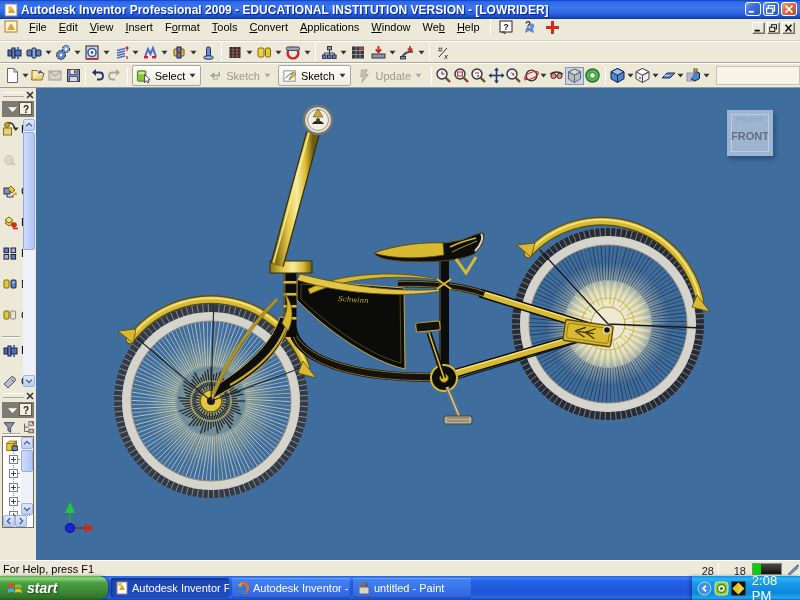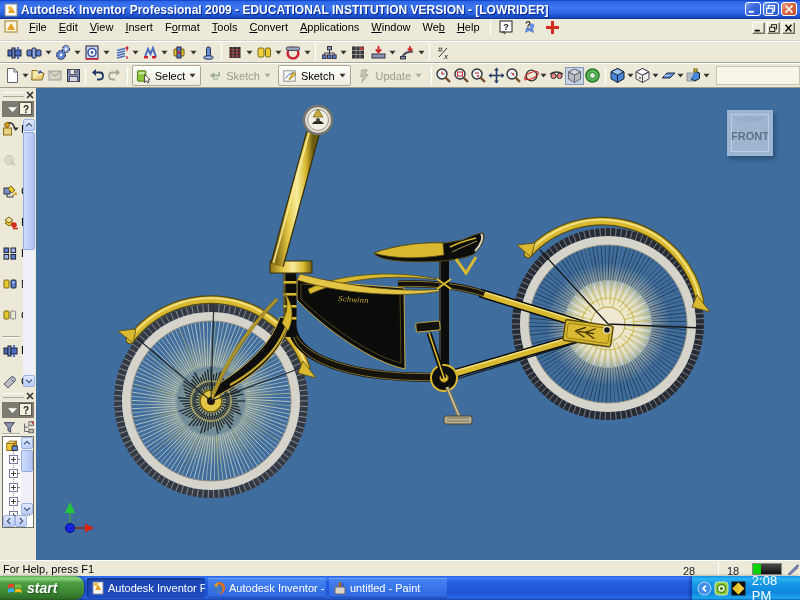--- a/index.html
+++ b/index.html
@@ -84,29 +84,29 @@
 
 .viewcube { position:absolute; width:46px; height:46px; background:rgba(178,196,218,0.82);
   box-shadow:2px 3px 4px rgba(10,25,45,0.35); display:flex; align-items:center; justify-content:center; }
 .viewcube .inner { position:absolute; inset:4px; border:1px solid rgba(220,232,245,0.5); }
 .viewcube .lbl { color:#5F7185; font-weight:bold; font-size:11px; letter-spacing:0px; margin-top:6px; }
 .viewcube .toplbl { position:absolute; top:5px; left:0; right:0; text-align:center; color:#8CA0B5; font-weight:bold; font-size:8px; opacity:.55; }
 
 
 .statusbar { height:16px; background:#ECE9D8; border-top:1px solid #fff; display:flex; align-items:center; position:relative; font-size:11px; }
 .statusbar .helptext { margin-left:3px; }
-.sb-cell { position:absolute; top:4px; height:12px; text-align:center; color:#222; }
+.sb-cell { position:absolute; top:4px; height:12px; text-align:right; color:#222; }
 .sb-div { position:absolute; top:1px; height:13px; width:1px; background:#ACA899; border-right:1px solid #fff; }
 .sb-bar { position:absolute; top:2px; height:12px; display:flex; border:1px solid #888; }
 .sb-bar .g { background:#00D400; width:8px; }
 .sb-bar .k { background:linear-gradient(#4A4A4A,#111); flex:1; }
 
 
 .taskbar { height:24px; background:linear-gradient(to bottom,#2A62E8 0%,#3C7CF4 9%,#2561E4 22%,#1D55D4 70%,#2A66E8 90%,#1941A5 100%); display:flex; align-items:stretch; position:relative; }
-.startbtn { width:84px; position:relative; border-radius:0 9px 9px 0; margin:0;
+.startbtn { width:108px; position:relative; border-radius:0 9px 9px 0; margin:0;
   background:linear-gradient(to bottom,#5AAB53 0%,#8CD479 10%,#4B9E42 28%,#3D8A36 65%,#2F7029 92%,#235C1E 100%);
   box-shadow:1px 0 3px rgba(0,0,0,.4); display:flex; align-items:center; }
 .startbtn .flag { width:16px; height:15px; margin-left:7px; }
 .startbtn .stxt { color:#fff; font-weight:bold; font-style:italic; font-size:14px; margin-left:4px; text-shadow:1px 1px 2px #1E4A1B; }
 .taskbtn { margin:2px 0 2px 3px; width:118px; border-radius:2px; display:flex; align-items:center; padding:0 2px; color:#fff; font-size:11px; white-space:nowrap; overflow:hidden;
   background:linear-gradient(#4485F2,#3064E0); box-shadow:inset 0 1px 0 #6CA2F8, inset 0 -1px 1px #1E4CB4; }
 .taskbtn.active { background:linear-gradient(#1C44AE,#1E4CC0); box-shadow:inset 1px 1px 2px #11307E; }
 .taskbtn svg { width:14px; height:14px; margin:0 3px 0 2px; flex:none; }
 .tray { position:absolute; right:0; top:0; bottom:0; width:108px;
   background:linear-gradient(to bottom,#1290E8 0%,#2DB4F2 12%,#189AE8 30%,#0F86DC 70%,#1FA8F0 92%,#0B6AB8 100%);

